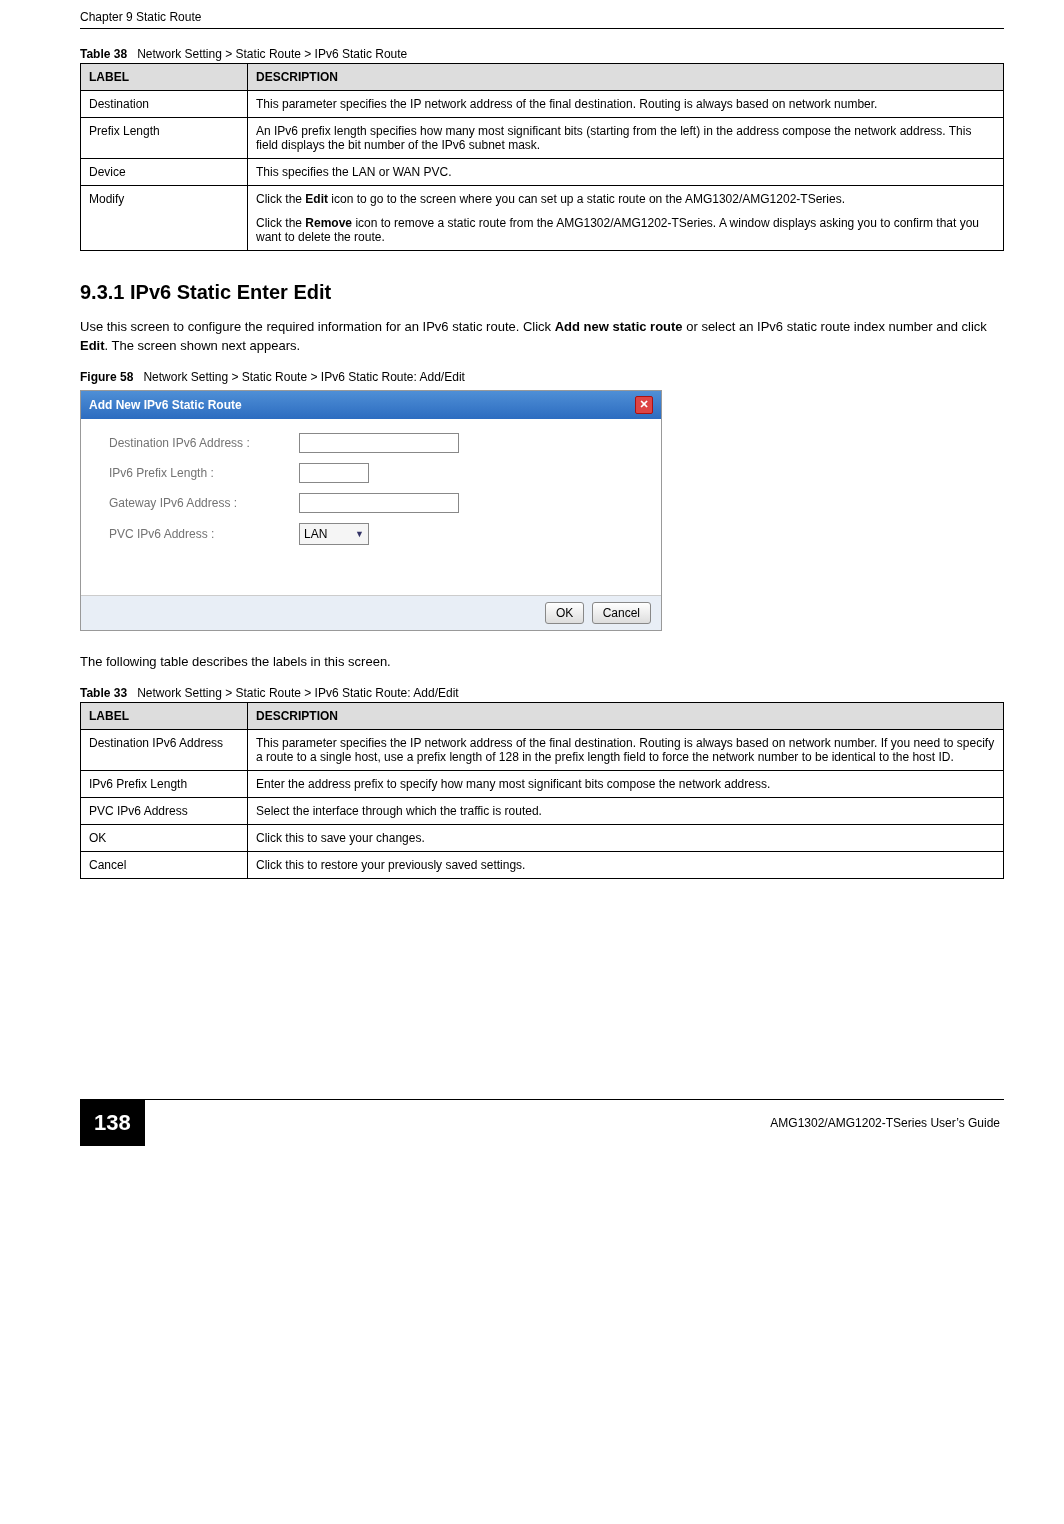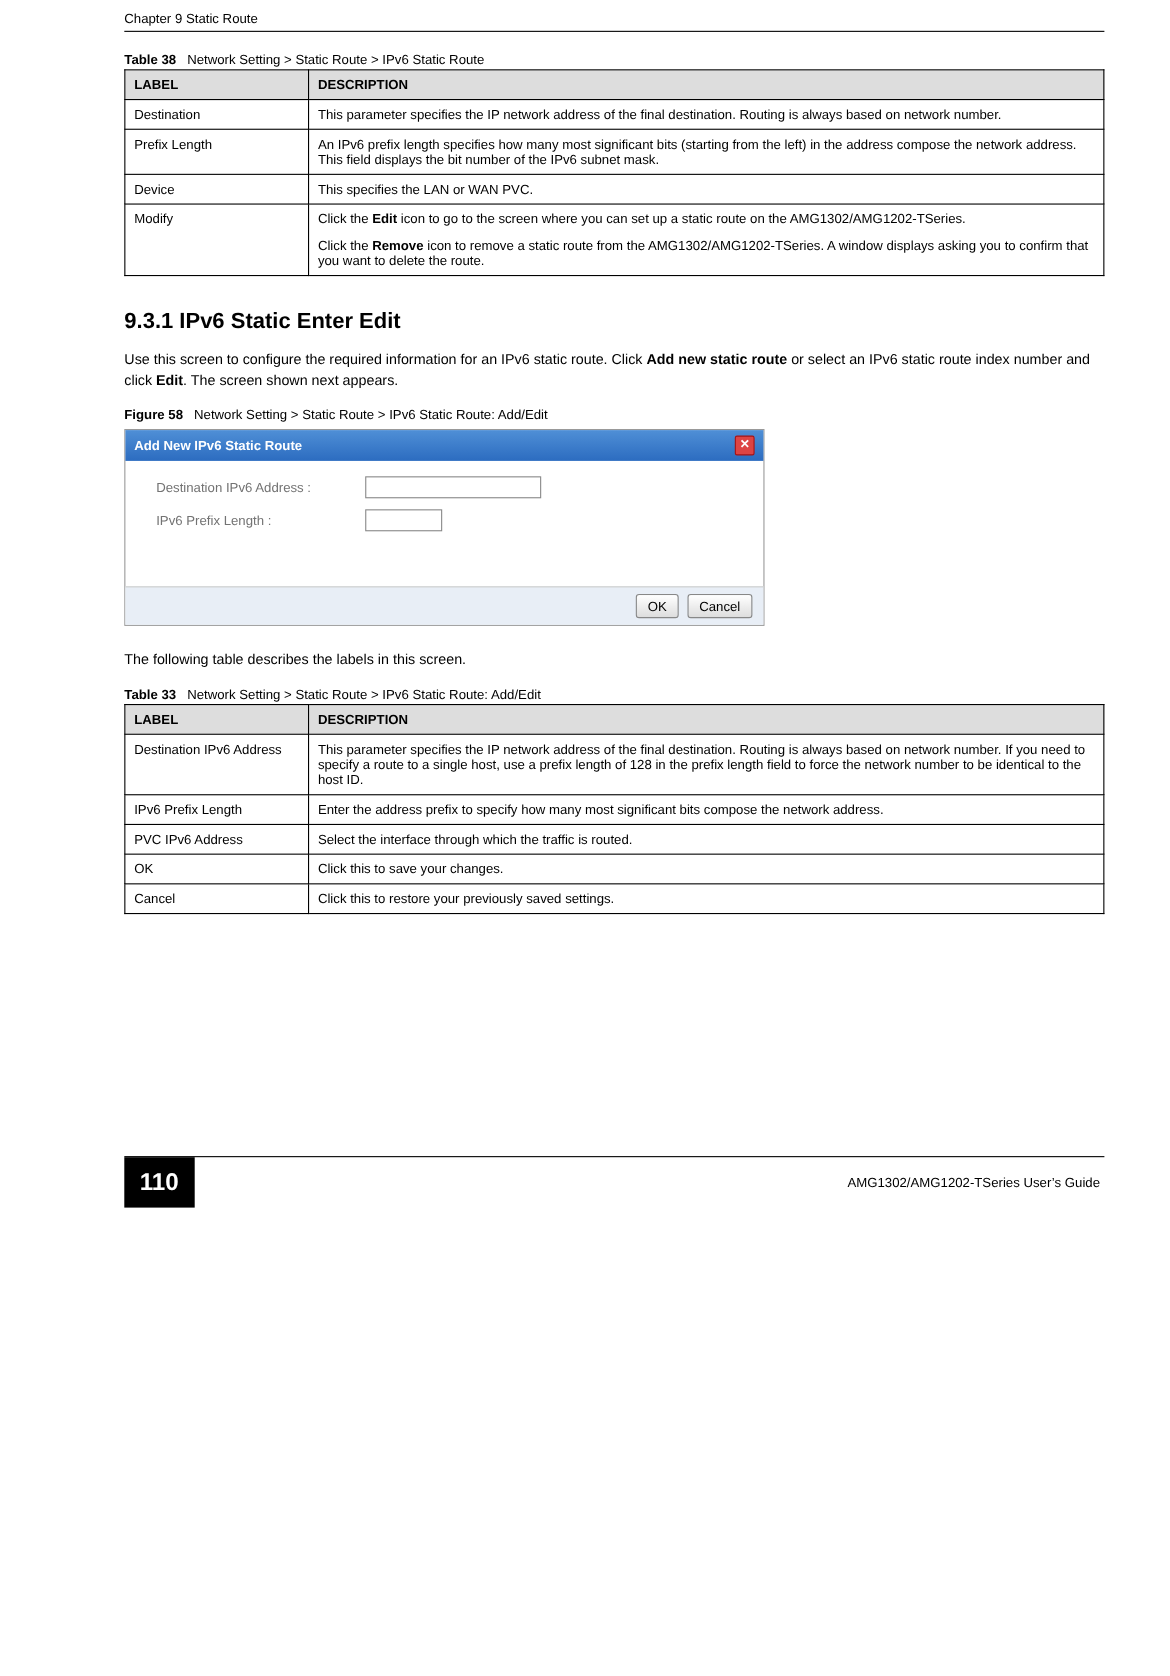--- a/index.html
+++ b/index.html
@@ -4,21 +4,21 @@
 <style>
   body {
     margin: 0;
     padding: 0;
     font-family: Verdana, Arial, sans-serif;
     background: #fff;
     color: #000;
     width: 1064px;
   }
   .page {
-    padding: 0 60px 0 113px;
+    padding: 0 60px 0 80px;
     box-sizing: border-box;
   }
   .running-header {
     font-size: 12px;
     padding: 10px 0 4px 0;
     border-bottom: 1.5px solid #000;
     margin-bottom: 18px;
   }
   .table-caption {
     font-size: 12px;
@@ -222,20 +222,31 @@
     </div>
     <div class="dialog-body">
       <div class="form-row">
         <span class="form-label">Destination IPv6 Address :</span>
         <input class="form-input" style="">
       </div>
       <div class="form-row">
         <span class="form-label">IPv6 Prefix Length :</span>
         <input class="form-input short" style="">
       </div>
+      <div class="form-row">
+        <span class="form-label">Gateway IPv6 Address :</span>
+        <input class="form-input" style="">
+      </div>
+      <div class="form-row">
+        <span class="form-label">PVC IPv6 Address :</span>
+        <span class="form-select">
+          <span>LAN</span>
+          <span class="chev">▼</span>
+        </span>
+      </div>
     </div>
     <div class="dialog-footer">
       <span class="dlg-btn">OK</span>
       <span class="dlg-btn">Cancel</span>
     </div>
   </div>
 
   <p class="body-text">The following table describes the labels in this screen.</p>
 
   <div class="table-caption">
@@ -267,16 +278,16 @@
         <td>Click this to save your changes.</td>
       </tr>
       <tr>
         <td class="label-cell">Cancel</td>
         <td>Click this to restore your previously saved settings.</td>
       </tr>
     </tbody>
   </table>
 
   <div class="footer-bar">
-    <div class="page-num">110</div>
+    <div class="page-num">138</div>
     <div class="footer-text">AMG1302/AMG1202-TSeries User’s Guide</div>
   </div>
 </div>
 
 </body></html>

